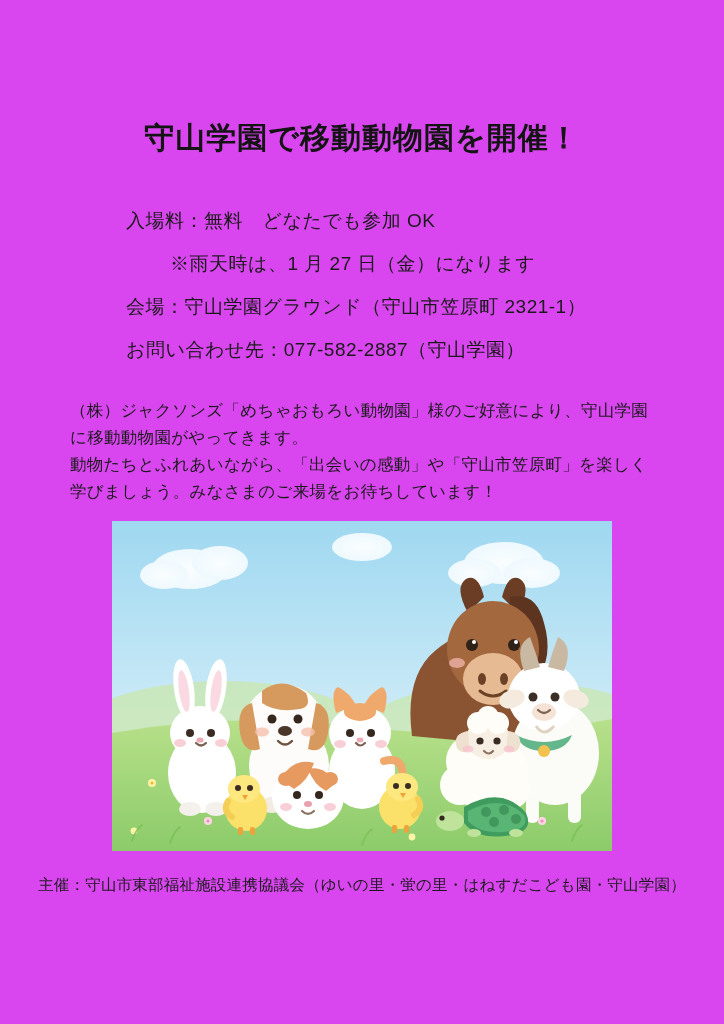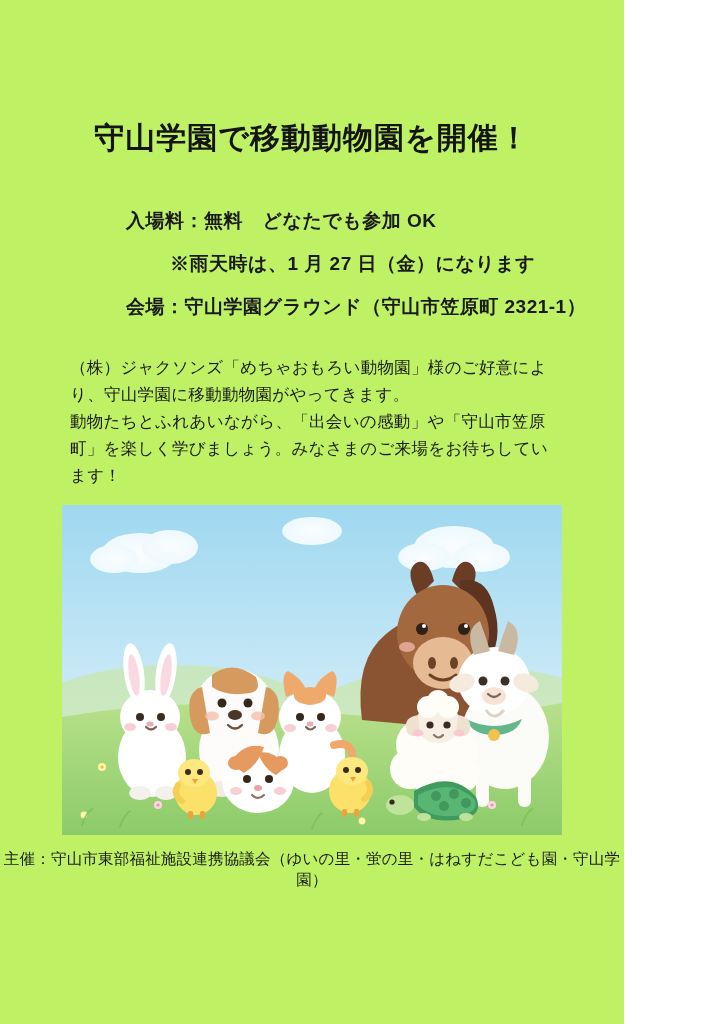--- a/index.html
+++ b/index.html
@@ -9,41 +9,40 @@
   }
   body {
     width: 724px;
     height: 1024px;
     font-family: "Liberation Sans", sans-serif;
     color: #1a1a1a;
     position: relative;
     overflow: hidden;
   }
   .page {
-    width: 624px;
+    width: 724px;
     height: 1024px;
     position: relative;
-    background: #bef264;
+    background: #d946ef;
   }
   .title {
     text-align: center;
     font-size: 30px;
     font-weight: bold;
     letter-spacing: 1px;
     margin: 0;
     padding-top: 118px;
     color: #141414;
   }
   .details {
     margin: 0;
     padding: 0;
     list-style: none;
     padding-left: 126px;
     padding-top: 52px;
-    font-weight: bold;
   }
   .details li {
     font-size: 19px;
     line-height: 1.0;
     margin-bottom: 24px;
     color: #1a1a1a;
     letter-spacing: 0.5px;
   }
   .details li.indent {
     padding-left: 44px;
@@ -69,38 +68,39 @@
     justify-content: center;
   }
   .illustration {
     width: 500px;
     height: 330px;
     position: relative;
     overflow: hidden;
     border: 0;
   }
   .footer {
-    padding-top: 14px;
+    padding-top: 24px;
     text-align: center;
     font-size: 15.5px;
     letter-spacing: 0.2px;
     color: #1a1a1a;
   }
 </style>
 </head>
 <body>
 
 <div class="page">
 
   <h1 class="title">守山学園で移動動物園を開催！</h1>
 
   <ul class="details">
     <li>入場料：無料　どなたでも参加 OK</li>
     <li class="indent">※雨天時は、1 月 27 日（金）になります</li>
     <li>会場：守山学園グラウンド（守山市笠原町 2321-1）</li>
+    <li>お問い合わせ先：077-582-2887（守山学園）</li>
   </ul>
 
   <div class="body-text">
     <p class="first">（株）ジャクソンズ「めちゃおもろい動物園」様のご好意により、守山学園に移動動物園がやってきます。</p>
     <p>動物たちとふれあいながら、「出会いの感動」や「守山市笠原町」を楽しく学びましょう。みなさまのご来場をお待ちしています！</p>
   </div>
 
   <div class="illustration-wrap">
     <div class="illustration">
       <svg width="500" height="330" viewBox="0 0 500 330" xmlns="http://www.w3.org/2000/svg">

